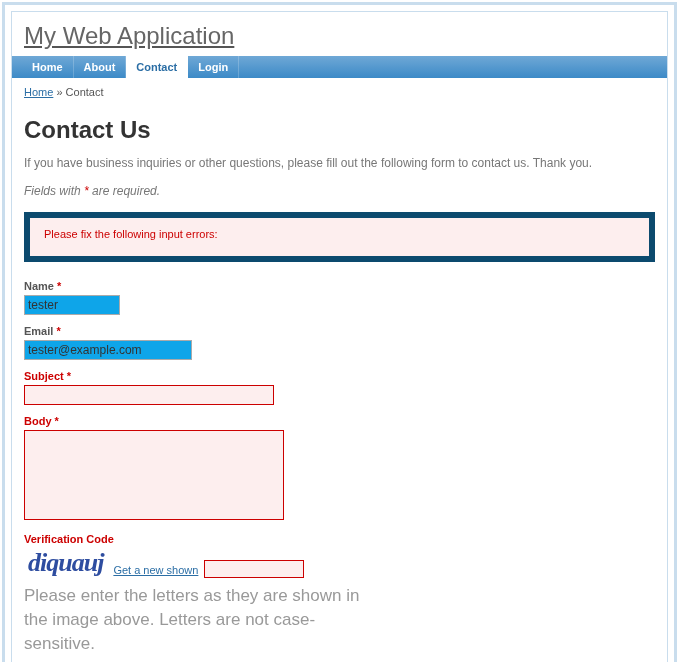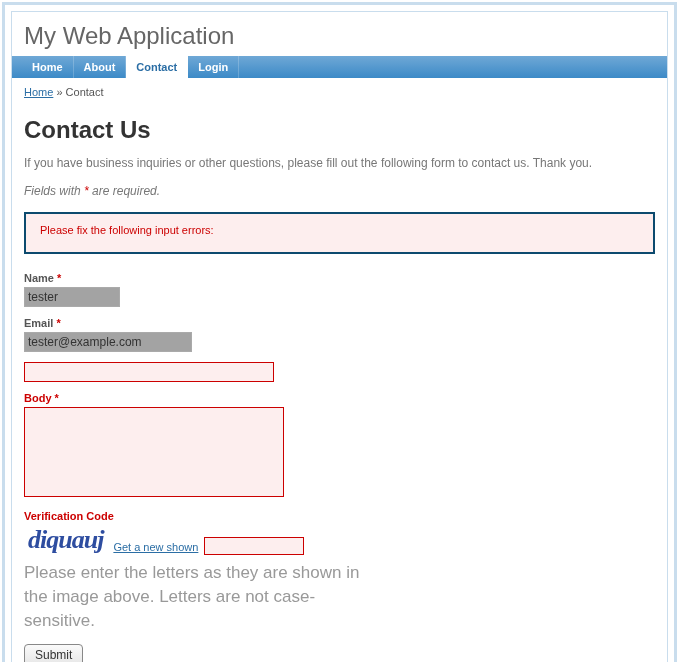--- a/index.html
+++ b/index.html
@@ -14,20 +14,21 @@
   .outer {
     border: 3px solid #c9dded;
     padding: 6px;
     margin: 2px;
   }
   .inner {
     border: 1px solid #c9dded;
   }
   .header {
     padding: 10px 12px 6px 12px;
+    text-decoration: underline;
   }
   .app-title {
     font-size: 24px;
     color: #666;
     font-weight: normal;
     margin:0;
   }
   .navbar {
     background: linear-gradient(#6fa8d6, #3c8ac7);
     height: 22px;
@@ -58,39 +59,39 @@
   h1.page-title {
     font-size: 24px;
     color:#333;
     font-weight:bold;
     margin: 10px 0 12px 0;
   }
   .intro, .required-note { color:#777; margin-bottom:14px; }
   .required-note { font-style: italic; }
   .required-note .star, .label .star, .field-row.error .star { color:#c00; }
   .error-summary {
-    border: 2px solid #0c4a6e;
+    border: 6px solid #0c4a6e;
     background: #fdeeee;
     padding: 10px 14px;
     margin: 0 0 18px 0;
     color:#c00;
     font-size:11px;
   }
   .error-summary p { margin:0 0 6px 0; }
   .error-summary ul { margin:0; padding-left: 22px; }
   .error-summary li { margin:1px 0; }
   .field-row { margin-bottom: 10px; }
   .label { display:block; font-size:11px; font-weight:bold; color:#555; margin-bottom:3px;}
   .field-row.error .label { color:#c00; }
   input[type=text], textarea {
     font-family: Arial, sans-serif;
     font-size:12px;
     padding:2px 3px;
     border:1px solid #aaa;
-    background:#a3a3a3;
+    background:#0ea5e9;
     color:#333;
   }
   input.narrow { width: 96px; }
   input.medium { width: 168px; }
   input.wide { width: 250px; }
   textarea.body { width: 260px; height: 90px; resize:none; }
   .field-row.error input,
   .field-row.error textarea { background:#fdeeee; border:1px solid #c00; }
   .captcha-row { display:flex; align-items:flex-end; gap:6px; flex-wrap:wrap;}
   .captcha-img {
@@ -155,20 +156,21 @@
         <label class="label"><span>Name</span> <span class="star">*</span></label>
         <input type="text" class="narrow" value="tester" style="">
       </div>
 
       <div class="field-row">
         <label class="label"><span>Email</span> <span class="star">*</span></label>
         <input type="text" class="medium" value="tester@example.com" style="">
       </div>
 
       <div class="field-row error">
+        <label class="label"><span>Subject</span> <span class="star">*</span></label>
         <input type="text" class="wide" value="" style="">
       </div>
 
       <div class="field-row error">
         <label class="label"><span>Body</span> <span class="star">*</span></label>
         <textarea class="body" style=""></textarea>
       </div>
 
       <div class="field-row error">
         <label class="label">Verification Code</label>

